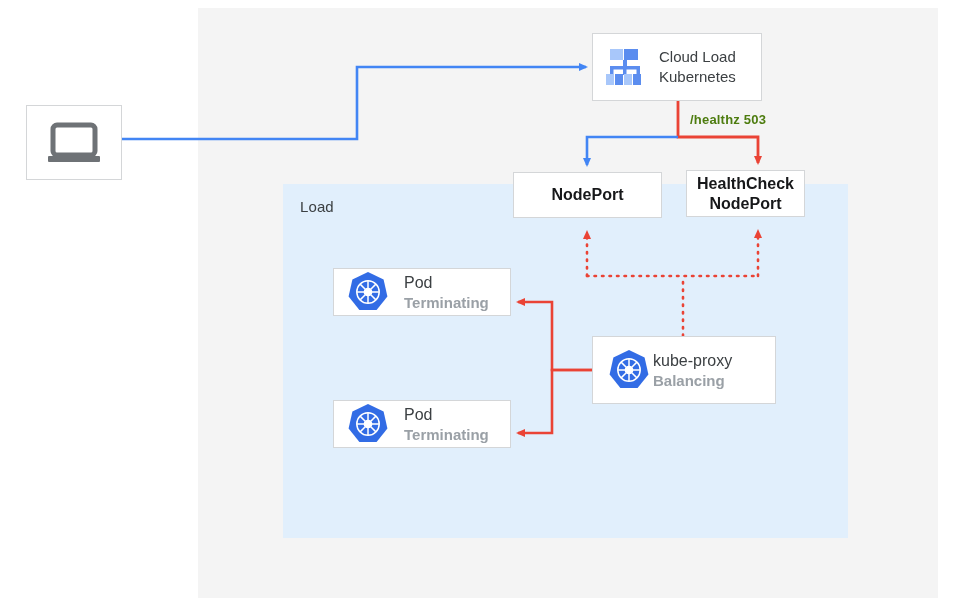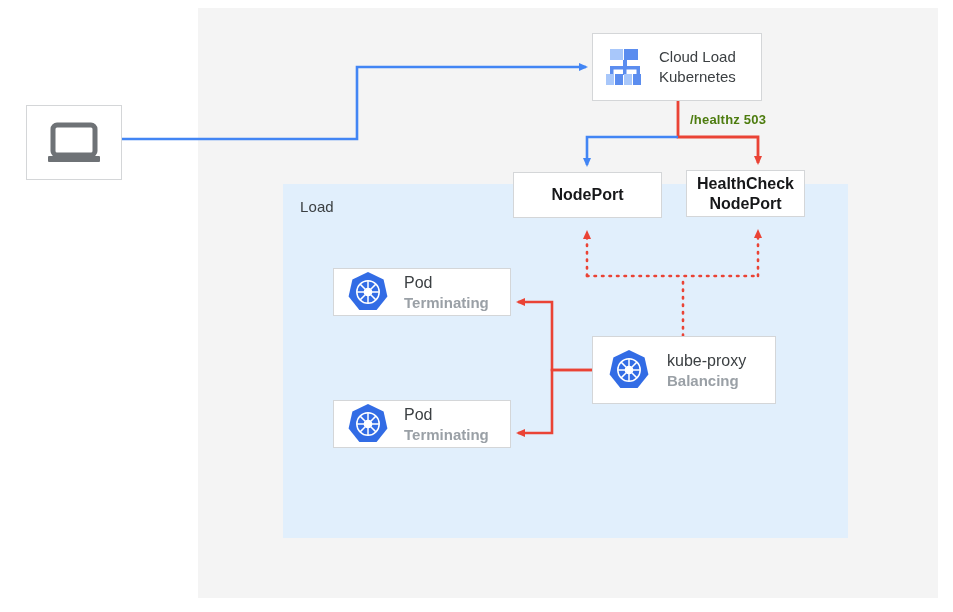--- a/index.html
+++ b/index.html
@@ -29,21 +29,21 @@
   #clb-box{left:592px;top:33px;width:170px;height:68px;padding-left:12px;gap:12px;}
   .box-text-wrap{display:flex;flex-direction:column;justify-content:center;}
   .label-main{font-size:15px;color:#3c4043;line-height:20px;}
 
   #nodeport-box{left:513px;top:172px;width:149px;height:46px;}
   #hcnodeport-box{left:686px;top:170px;width:119px;height:47px;}
 
   .pod-box{width:178px;height:48px;padding-left:12px;gap:14px;}
   #pod1-box{left:333px;top:268px;}
   #pod2-box{left:333px;top:400px;}
-  #kubeproxy-box{left:592px;top:336px;width:184px;height:68px;padding-left:14px;gap:16px;}
+  #kubeproxy-box{left:592px;top:336px;width:184px;height:68px;padding-left:14px;gap:2px;}
 
   .pod-main{font-size:16px;color:#3c4043;line-height:21px;}
   .pod-sub{font-size:15px;color:#9aa0a6;line-height:20px;font-weight:bold;}
 
   .healthz-label{position:absolute;left:690px;top:112px;font-size:13px;
                  font-weight:bold;color:#4d7c0f;letter-spacing:.2px;}
 
   svg.icon{display:block;}
 </style>
 </head>

